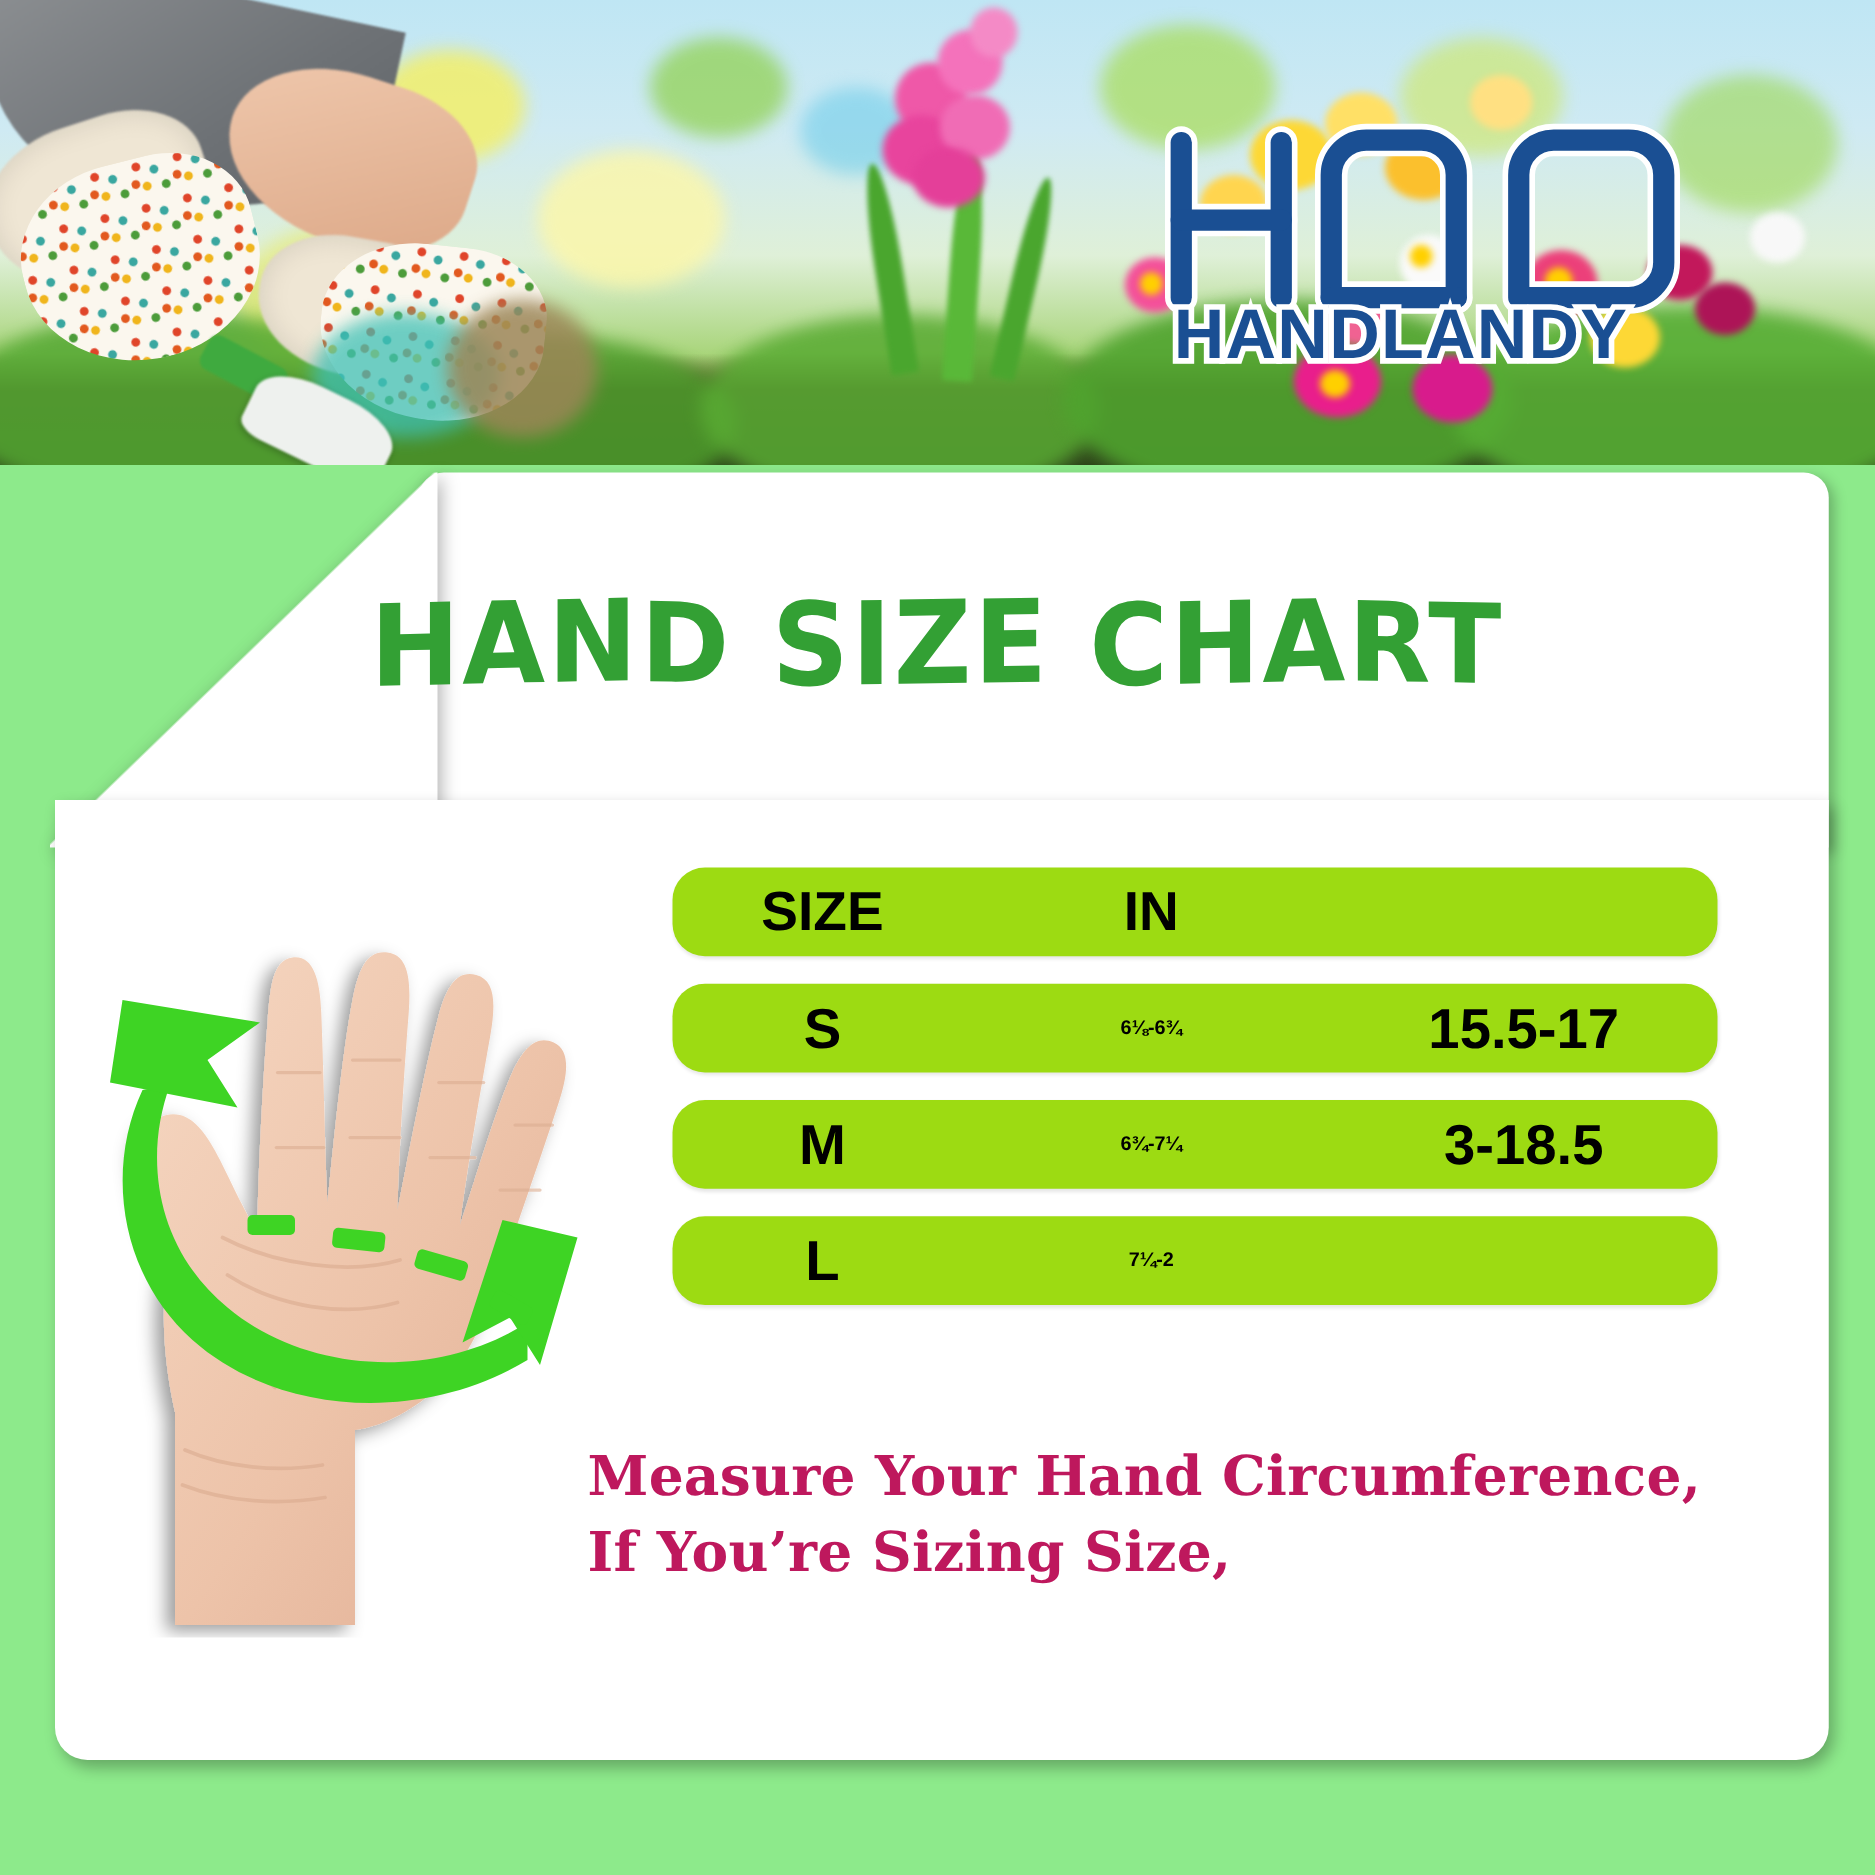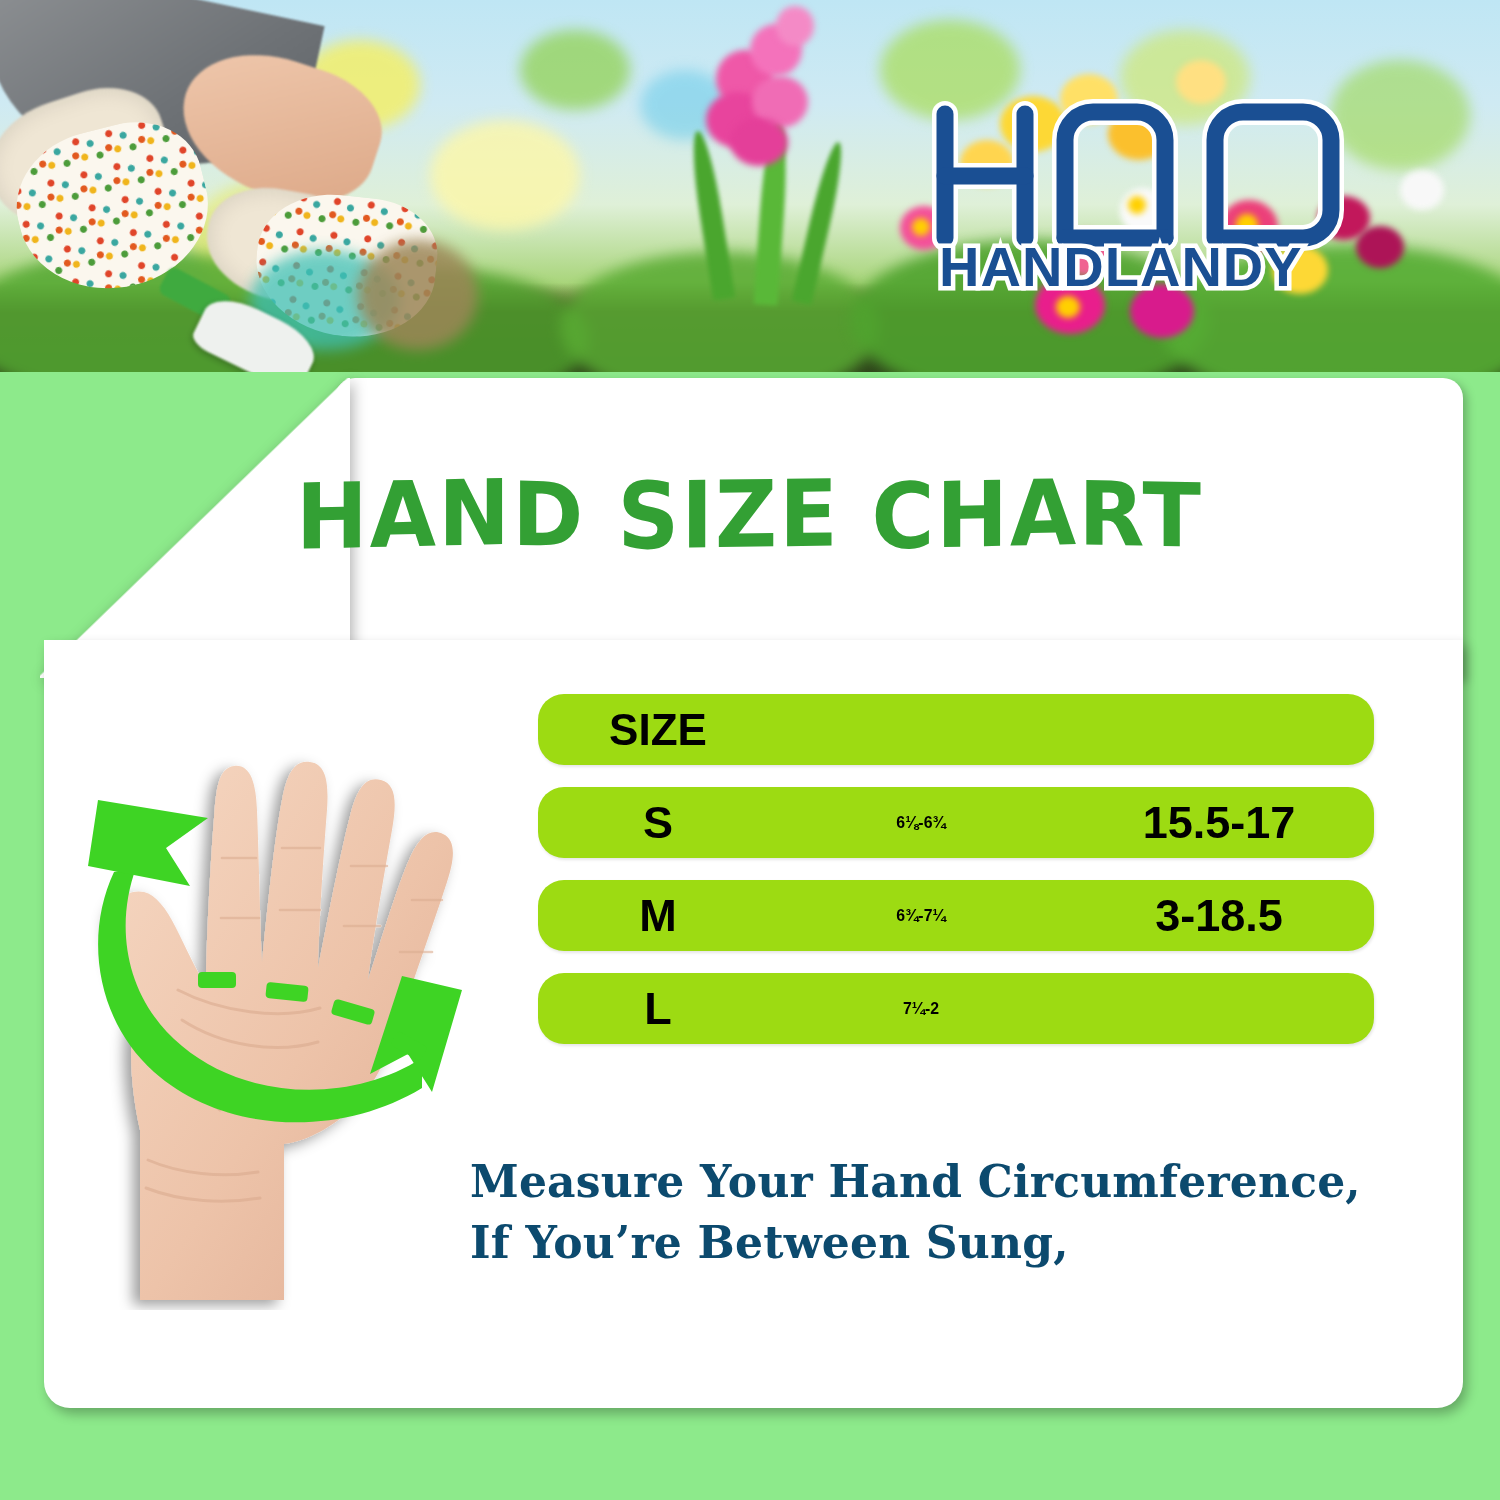--- a/index.html
+++ b/index.html
@@ -114,21 +114,21 @@
     font-family:"Liberation Sans", sans-serif;line-height:1;
   }
   .c-size{width:240px;}
   .c-in{width:286px;}
   .c-cm{width:310px;}
   .frac{font-size:.99em;}
 
   
   .note{
     position:absolute;left:470px;top:1152px;width:920px;
-    color:#0c4a6e;font-weight:700;font-size:44px;line-height:1.38;
+    color:#be185d;font-weight:700;font-size:44px;line-height:1.38;
     font-family:"DejaVu Serif", serif;letter-spacing:.2px;
   }
   .note div{white-space:nowrap;}
 </style>
 </head>
 <body>
 
 <div class="stage">
 
   <div class="bg-green"></div>
@@ -305,20 +305,21 @@
         <rect x="196" y="294" width="42" height="16" rx="4" transform="rotate(6 217 302)"></rect>
         <rect x="262" y="314" width="42" height="16" rx="4" transform="rotate(16 283 322)"></rect>
         <rect x="322" y="348" width="34" height="16" rx="4" transform="rotate(30 339 356)"></rect>
       </g>
     </svg>
   </div>
 
   <div class="table">
     <div class="trow header">
       <div class="cell c-size">SIZE</div>
+      <div class="cell c-in">IN</div>
     </div>
 
     <div class="trow">
       <div class="cell c-size">S</div>
       <div class="cell c-in frac">6⅛-6¾</div>
       <div class="cell c-cm">15.5-17</div>
     </div>
 
     <div class="trow">
       <div class="cell c-size">M</div>
@@ -327,16 +328,16 @@
     </div>
 
     <div class="trow">
       <div class="cell c-size">L</div>
       <div class="cell c-in frac">7¼-2</div>
     </div>
   </div>
 
   <div class="note">
     <div>Measure Your Hand Circumference,</div>
-    <div>If You’re Between Sung,</div>
+    <div>If You’re Sizing Size,</div>
   </div>
 
 </div>
 
 </body></html>

